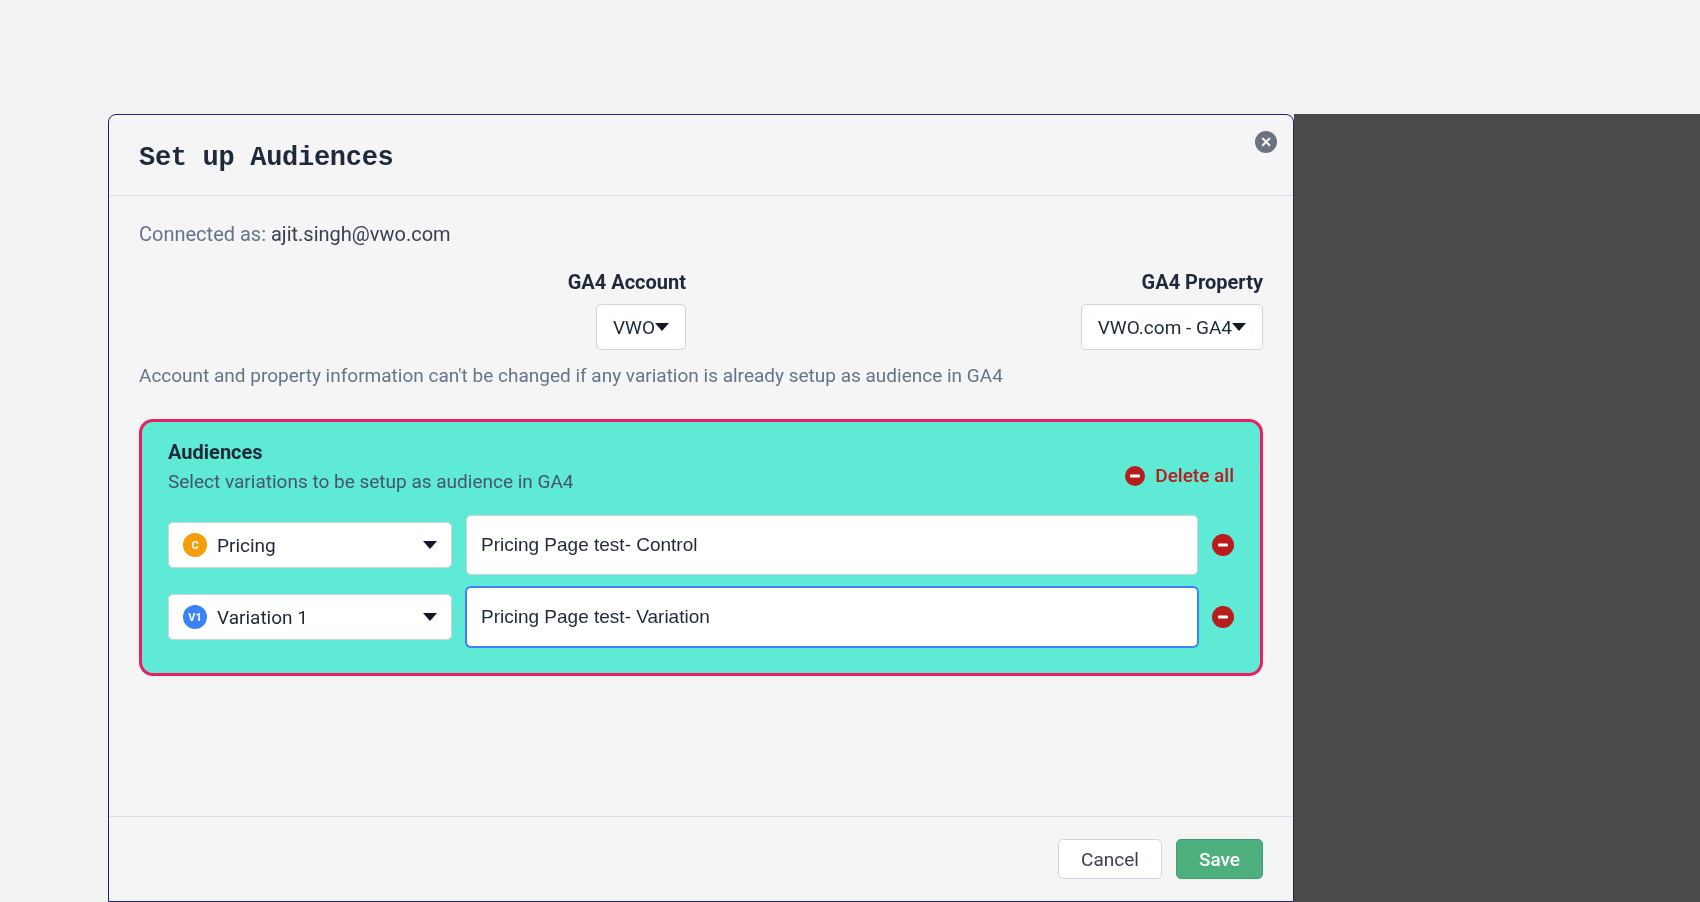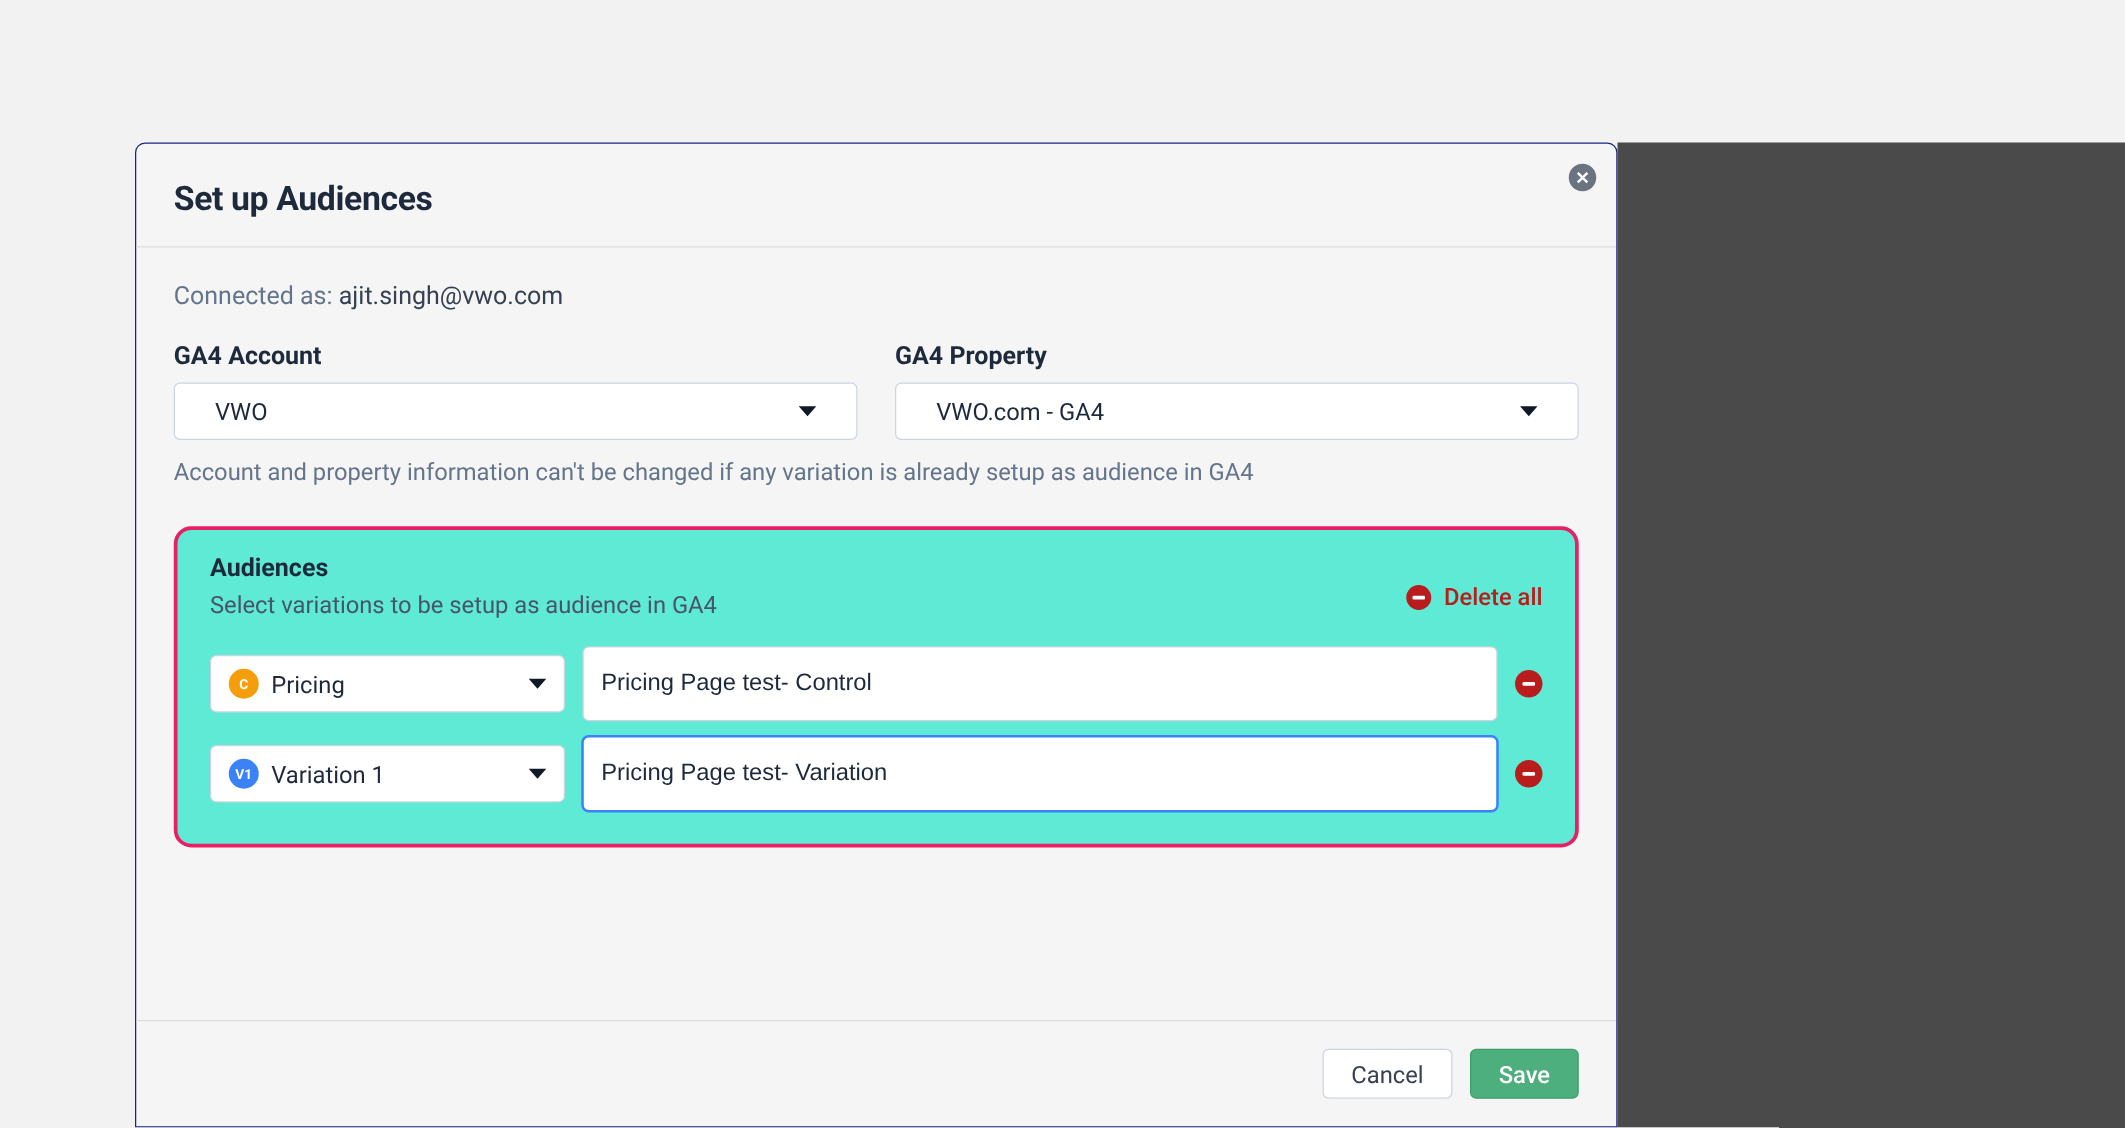--- a/index.html
+++ b/index.html
@@ -36,20 +36,21 @@
     .modal-header {
       padding: 28px 30px 22px 30px;
       border-bottom: 1px solid #ddd;
       position: relative;
     }
     .modal-title {
       font-size: 27px;
       font-weight: 700;
       color: #1e293b;
       letter-spacing: -0.3px;
+      font-family: Liberation Mono, monospace;
     }
     .close-btn {
       position: absolute;
       top: 16px;
       right: 16px;
       width: 22px;
       height: 22px;
       border-radius: 50%;
       background: #6b7280;
       color: #fff;
@@ -73,36 +74,37 @@
     .connected-email { color: #374151; }
     .fields-row {
       display: flex;
       gap: 30px;
       margin-bottom: 12px;
     }
     .field {
       flex: 1;
       display: flex;
       flex-direction: column;
+      align-items: flex-end;
     }
     .field-label {
       font-size: 20px;
       font-weight: 700;
       color: #1e293b;
       margin-bottom: 10px;
     }
     .select {
       height: 46px;
       background: #fff;
       border: 1px solid #cbd5e1;
       border-radius: 5px;
       display: flex;
       align-items: center;
       justify-content: space-between;
-      padding: 0 32px;
+      padding: 0 16px;
       cursor: pointer;
       font-size: 19px;
       color: #1e293b;
     }
     .caret {
       width: 0; height: 0;
       border-left: 7px solid transparent;
       border-right: 7px solid transparent;
       border-top: 8px solid #111827;
     }

